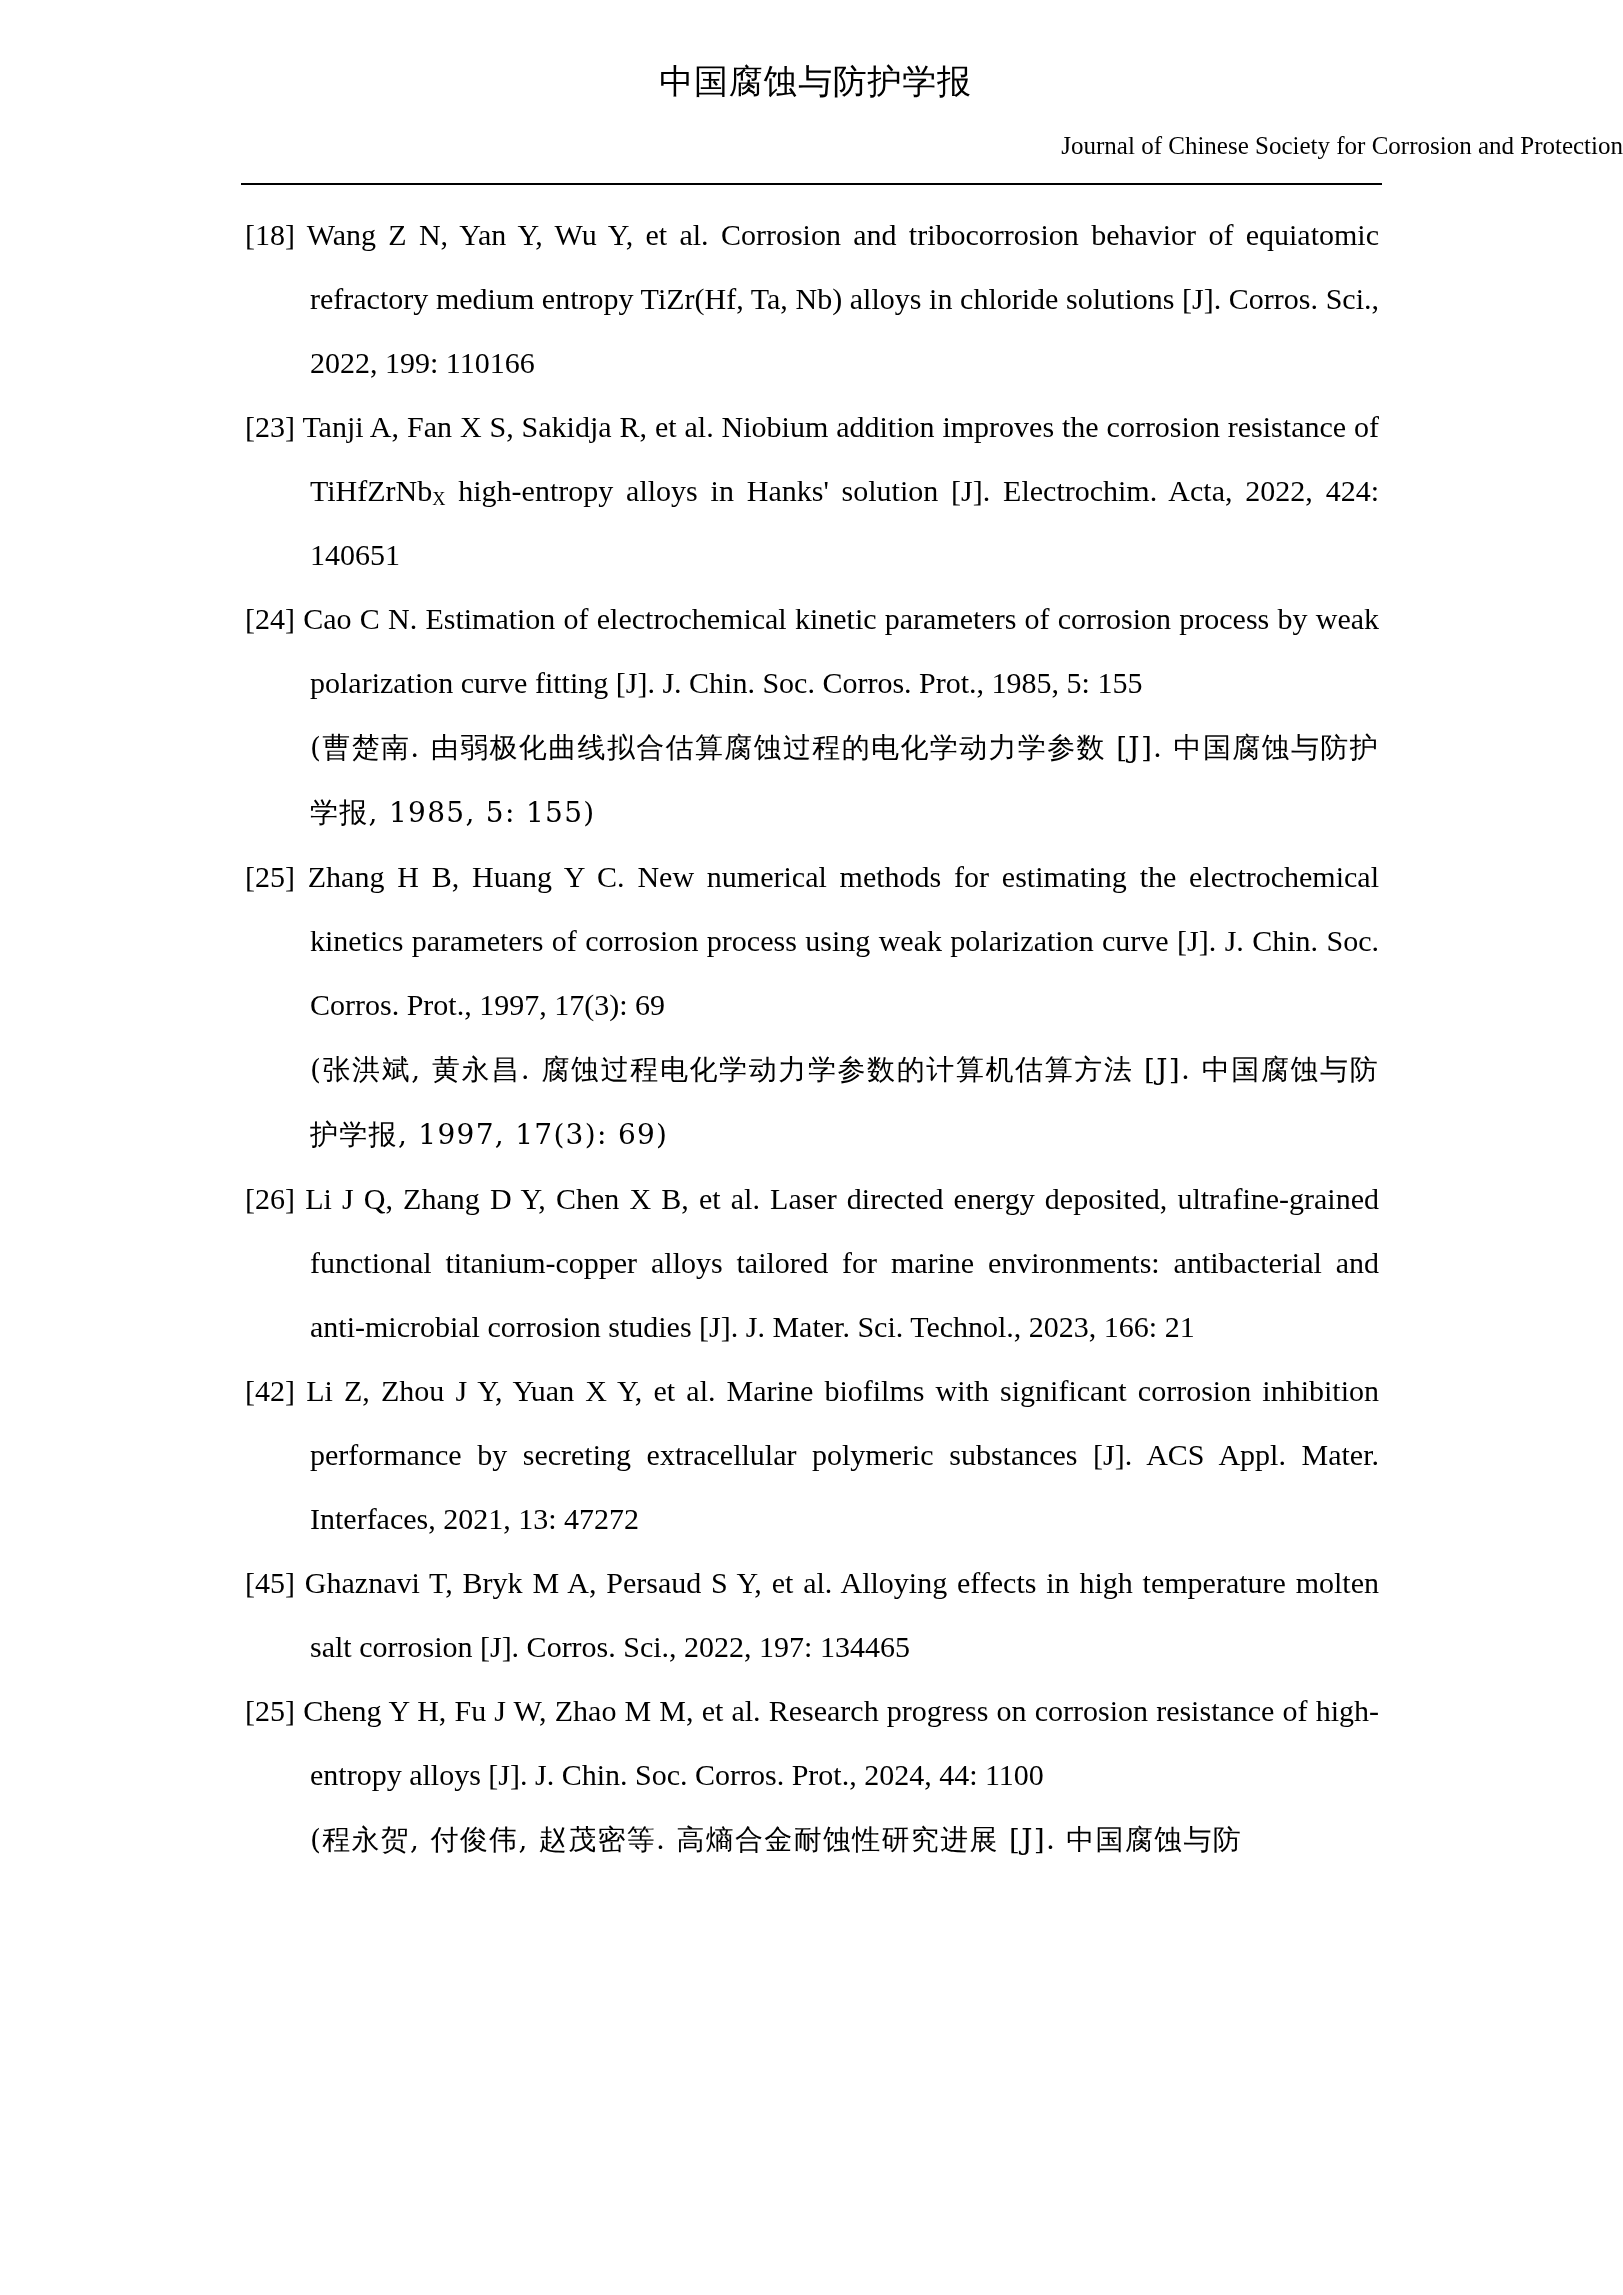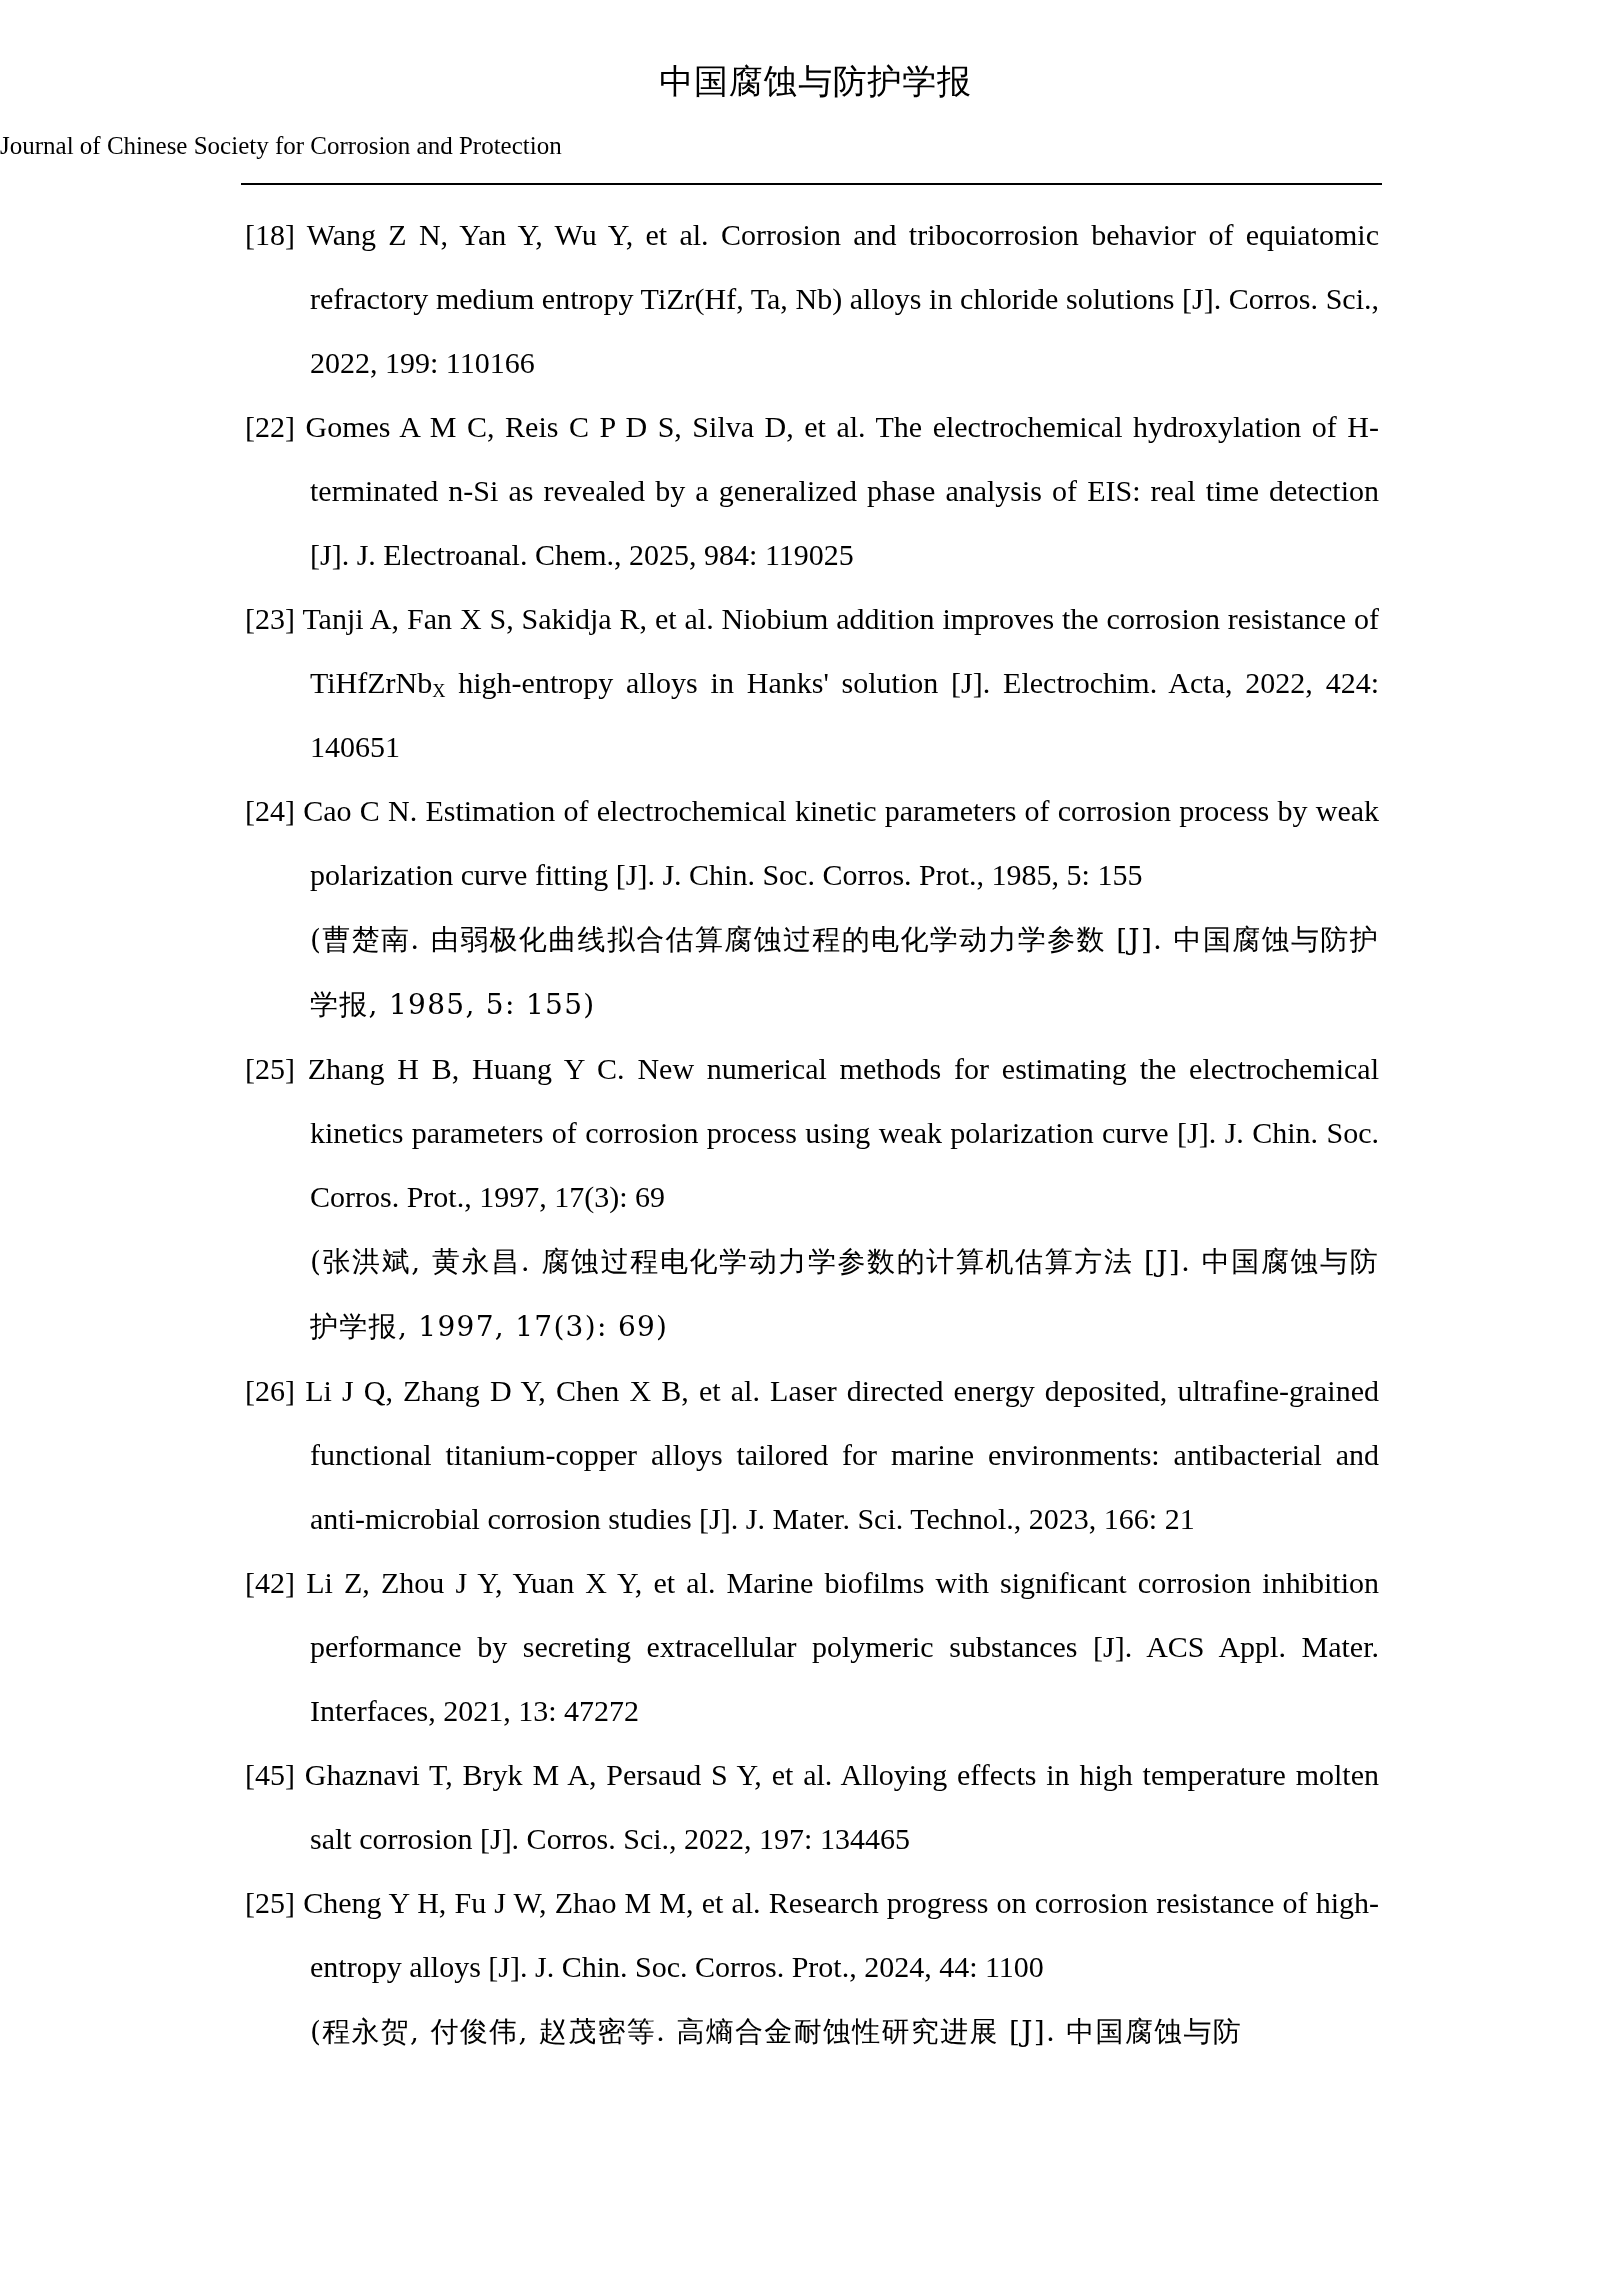--- a/index.html
+++ b/index.html
@@ -4,21 +4,21 @@
 <style>
   html, body { margin: 0; padding: 0; background: #ffffff; }
   body { width: 1623px; height: 2295px; position: relative; overflow: hidden; color: #000; }
   .page-header { position: absolute; left: 0; top: 0; width: 1623px; }
   .journal-cn {
     position: absolute; top: 58px; left: 4px; width: 1623px; text-align: center;
     font-family: "DejaVu Serif", "Liberation Serif", serif; font-size: 34px; line-height: 46px; font-weight: normal;
     letter-spacing: 0.7px;
   }
   .journal-en {
-    position: absolute; top: 130px; left: 0; width: 1623px; text-align: left;
+    position: absolute; top: 130px; left: 0; width: 1623px; text-align: right;
     font-family: "Liberation Serif", serif; font-size: 25px; line-height: 31px;
   }
   .header-rule {
     position: absolute; left: 241px; top: 183px; width: 1141px; height: 0;
     border-top: 2.6px solid #000;
   }
   .refs {
     position: absolute; left: 245px; top: 203px; width: 1134px;
     font-family: "Liberation Serif", serif; font-size: 30px; line-height: 64px;
   }
@@ -38,21 +38,20 @@
 <div class="page-header">
   <div class="journal-cn">中国腐蚀与防护学报</div>
   <div class="journal-en">Journal of Chinese Society for Corrosion and Protection</div>
   <div class="header-rule"></div>
 </div>
 
 <div class="refs">
 
   <p class="ref"><span class="label">[18]</span> <span>Wang Z N, Yan Y, Wu Y, et al. Corrosion and tribocorrosion behavior of equiatomic refractory medium entropy TiZr(Hf, Ta, Nb) alloys in chloride solutions [J]. Corros. Sci., 2022, 199: 110166</span></p>
 
-  <p class="ref"><span class="label">[22]</span> <span>Gomes A M C, Reis C P D S, Silva D, et al. The electrochemical hydroxylation of H-terminated n-Si as revealed by a generalized phase analysis of EIS: real time detection [J]. J. Electroanal. Chem., 2025, 984: 119025</span></p>
 
   <p class="ref"><span class="label">[23]</span> <span>Tanji A, Fan X S, Sakidja R, et al. Niobium addition improves the corrosion resistance of TiHfZrNb</span><sub class="s">X</sub><span> high-entropy alloys in Hanks' solution [J]. Electrochim. Acta, 2022, 424: 140651</span></p>
 
   <p class="ref"><span class="label">[24]</span> <span>Cao C N. Estimation of electrochemical kinetic parameters of corrosion process by weak polarization curve fitting [J]. J. Chin. Soc. Corros. Prot., 1985, 5: 155</span><span class="cn-line"><span class="cn">(曹楚南. 由弱极化曲线拟合估算腐蚀过程的电化学动力学参数 [J]. 中国腐蚀与防护学报, 1985, 5: 155)</span></span></p>
 
   <p class="ref"><span class="label">[25]</span> <span>Zhang H B, Huang Y C. New numerical methods for estimating the electrochemical kinetics parameters of corrosion process using weak polarization curve [J]. J. Chin. Soc. Corros. Prot., 1997, 17(3): 69</span><span class="cn-line"><span class="cn">(张洪斌, 黄永昌. 腐蚀过程电化学动力学参数的计算机估算方法 [J]. 中国腐蚀与防护学报, 1997, 17(3): 69)</span></span></p>
 
   <p class="ref"><span class="label">[26]</span> <span>Li J Q, Zhang D Y, Chen X B, et al. Laser directed energy deposited, ultrafine-grained functional titanium-copper alloys tailored for marine environments: antibacterial and anti-microbial corrosion studies [J]. J. Mater. Sci. Technol., 2023, 166: 21</span></p>
 
   <p class="ref"><span class="label">[42]</span> <span>Li Z, Zhou J Y, Yuan X Y, et al. Marine biofilms with significant corrosion inhibition performance by secreting extracellular polymeric substances [J]. ACS Appl. Mater. Interfaces, 2021, 13: 47272</span></p>

